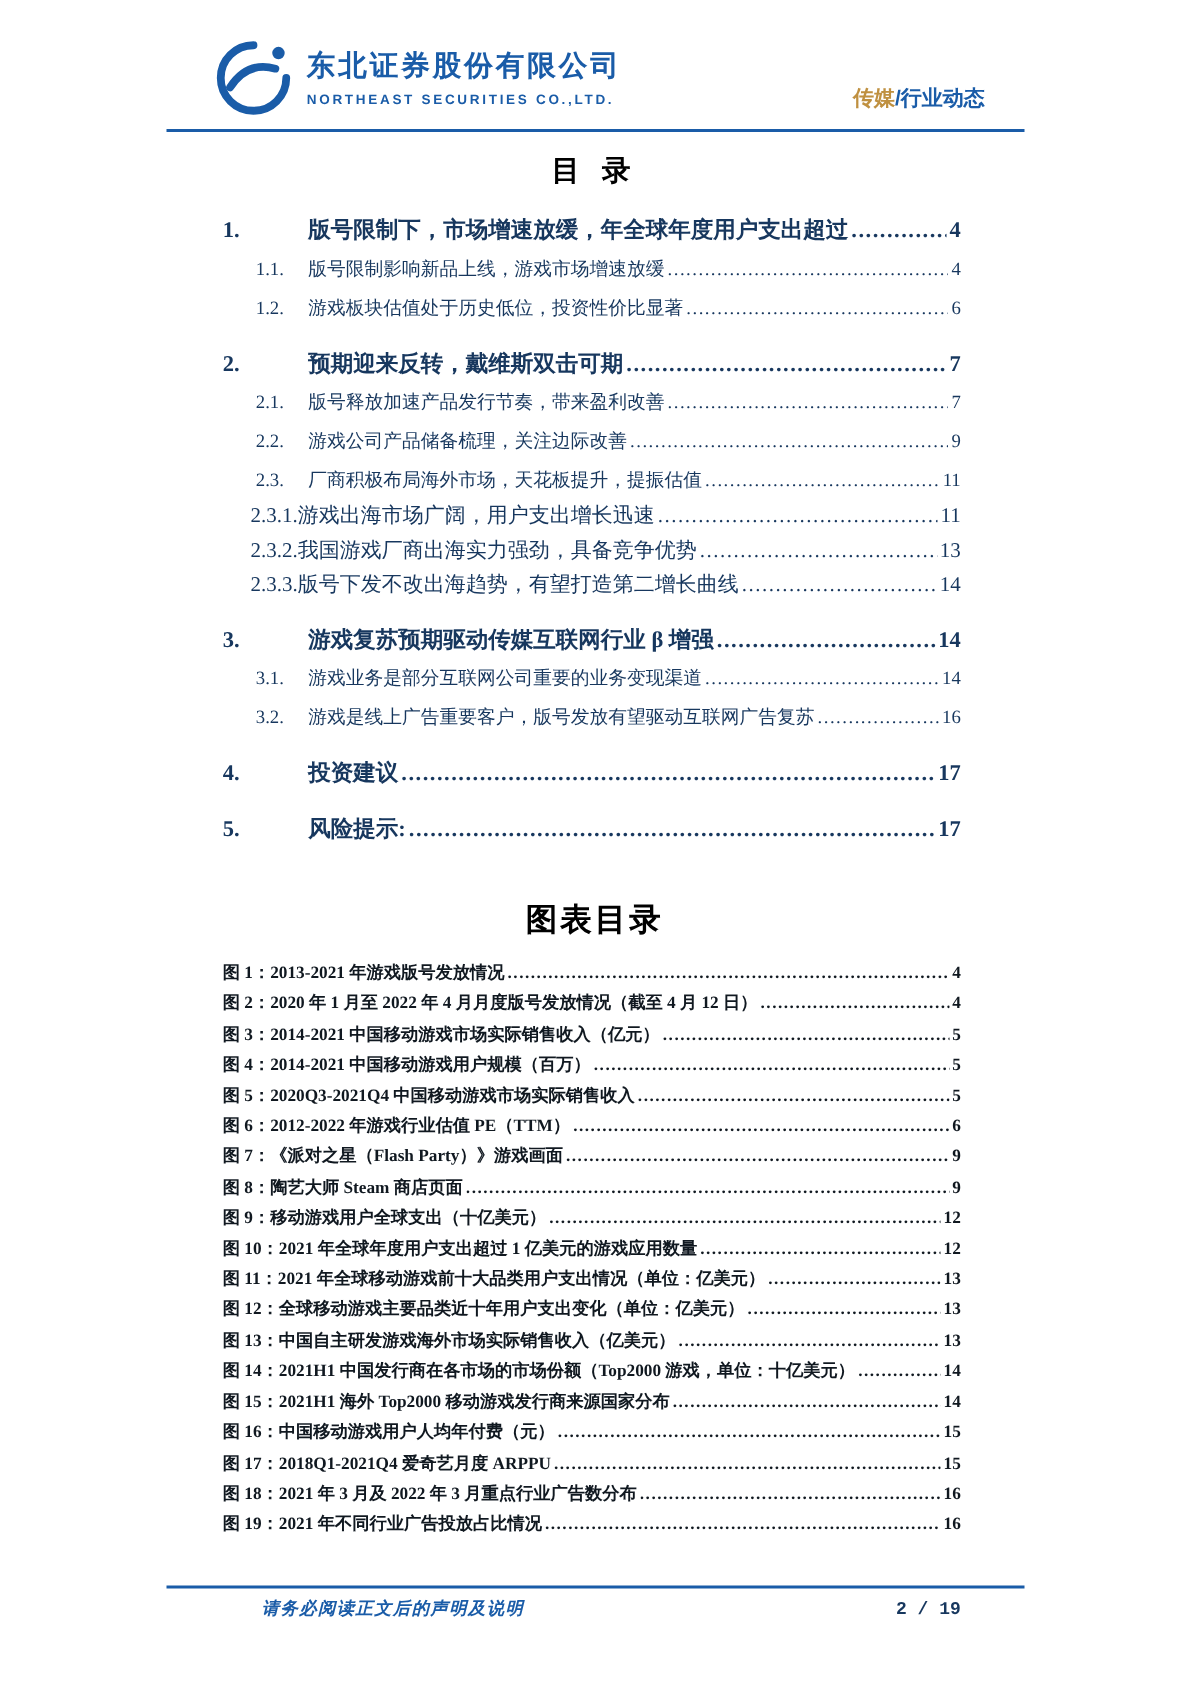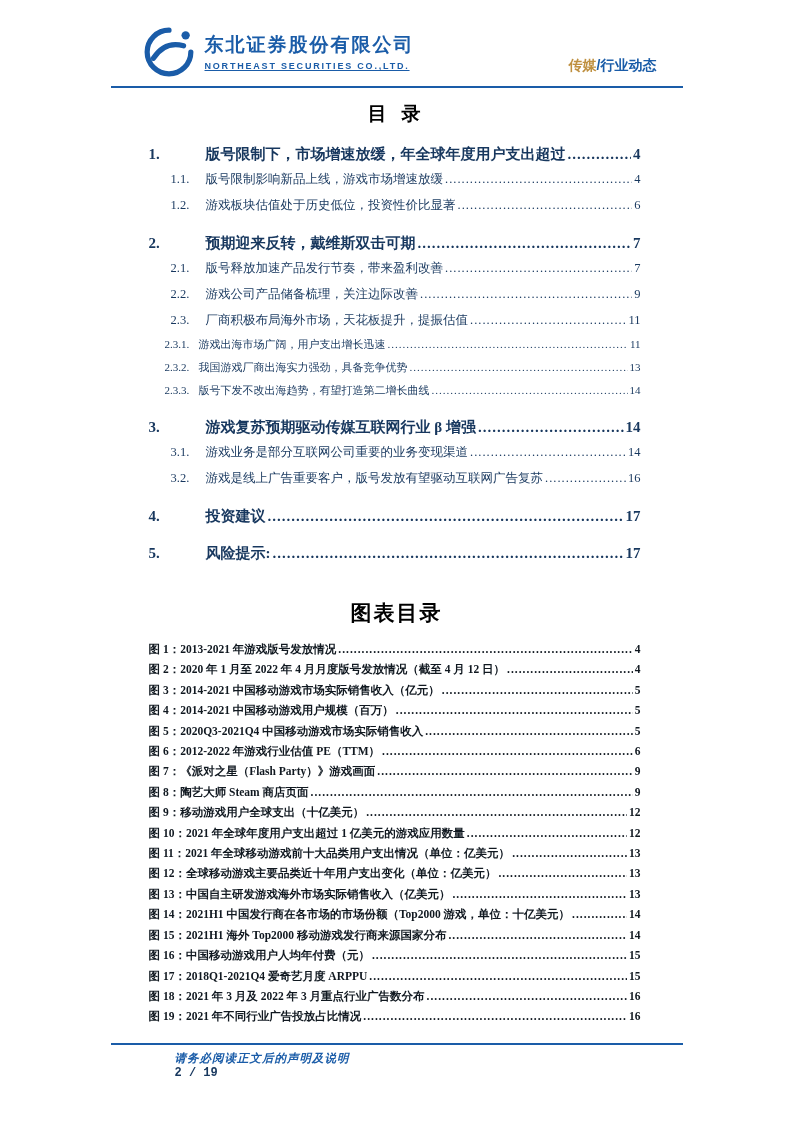--- a/index.html
+++ b/index.html
@@ -12,54 +12,54 @@
   html,body{background:#ffffff;}
   .page{
     width:632px;height:1122px;background:#fff;position:relative;margin:0 auto;
     font-family:"Liberation Serif","DejaVu Serif",serif;overflow:hidden;
   }
   
   .header{display:flex;justify-content:space-between;align-items:flex-end;padding:26px 56px 0 62px;}
   .brand{display:flex;align-items:center;gap:10px;}
   .logo{width:52px;height:52px;flex:none;}
   .brand-text .cn{font-family:"Liberation Sans","DejaVu Sans",sans-serif;font-weight:bold;color:var(--brand);font-size:19px;letter-spacing:2px;line-height:24px;}
-  .brand-text .en{font-family:"Liberation Sans","DejaVu Sans",sans-serif;font-weight:bold;color:var(--brand);font-size:9px;letter-spacing:1.8px;margin-top:4px;text-decoration:underline;}
+  .brand-text .en{font-family:"Liberation Sans","DejaVu Sans",sans-serif;font-weight:bold;color:var(--brand);font-size:9px;letter-spacing:1.8px;margin-top:4px;}
   .doc-meta{font-family:"Liberation Sans","DejaVu Sans",sans-serif;font-weight:bold;font-size:14px;padding-bottom:3px;white-space:nowrap;}
   .doc-meta .cat{color:var(--gold);}
   .doc-meta .sep,.doc-meta .type{color:var(--brand);}
   .header-rule{border:none;border-top:2.5px solid var(--brand);margin:8px 30px 0;}
   
   .toc-title{text-align:center;font-size:19px;font-weight:bold;color:#000;margin-top:13px;letter-spacing:5px;}
   .toc{padding:2px 72px 0 68px;}
   .toc-row{display:flex;align-items:baseline;color:var(--toc);}
   .toc-row .dots{flex:1 1 auto;overflow:hidden;white-space:nowrap;margin:0 2px;min-width:20px;}
   .toc-row .dots::after{content:"................................................................................................................................................................................................................";letter-spacing:1px;}
   .toc-num{flex:none;}
   .toc-text{white-space:nowrap;}
   .toc-page{flex:none;}
   .level-1{font-size:15px;font-weight:bold;margin-top:14px;line-height:23px;}
   .level-1 .toc-num{width:57px;}
   .level-2{font-size:12.5px;line-height:26px;padding-left:22px;}
   .level-2 .toc-num{width:35px;}
-  .level-3{font-size:11px;line-height:23px;padding-left:16px;}
+  .level-3{font-size:14px;line-height:23px;padding-left:16px;text-align:right;}
   .level-3 .toc-num{width:34px;}
   
   .fig-title{text-align:center;font-weight:bold;font-size:21px;margin-top:34px;letter-spacing:2px;color:#000;}
   .figures{padding:12px 72px 0 68px;}
   .fig-row{display:flex;align-items:baseline;font-size:11.5px;font-weight:bold;color:var(--ink);line-height:20.4px;}
   .fig-row .dots{flex:1 1 auto;overflow:hidden;white-space:nowrap;margin:0 2px;min-width:20px;}
   .fig-row .dots::after{content:"................................................................................................................................................................................................................";letter-spacing:1px;}
   .fig-text{white-space:nowrap;}
   .fig-page{flex:none;}
   
   .footer{
     position:absolute;left:30px;right:30px;bottom:42px;
     border-top:2.5px solid var(--brand);
     padding:6px 42px 0 64px;
-    display:flex;justify-content:space-between;align-items:baseline;flex-direction:column;
+    display:flex;justify-content:space-between;align-items:baseline;
   }
   .disclaimer{color:var(--brand);font-weight:bold;font-style:italic;font-size:11.5px;font-family:"Liberation Sans","DejaVu Sans",sans-serif;letter-spacing:1px;}
   .page-info{color:var(--toc);font-weight:bold;font-size:12px;font-family:Liberation Mono, monospace;}
 </style>
 </head>
 <body>
 
 <div class="page">
 
   <div class="header">

